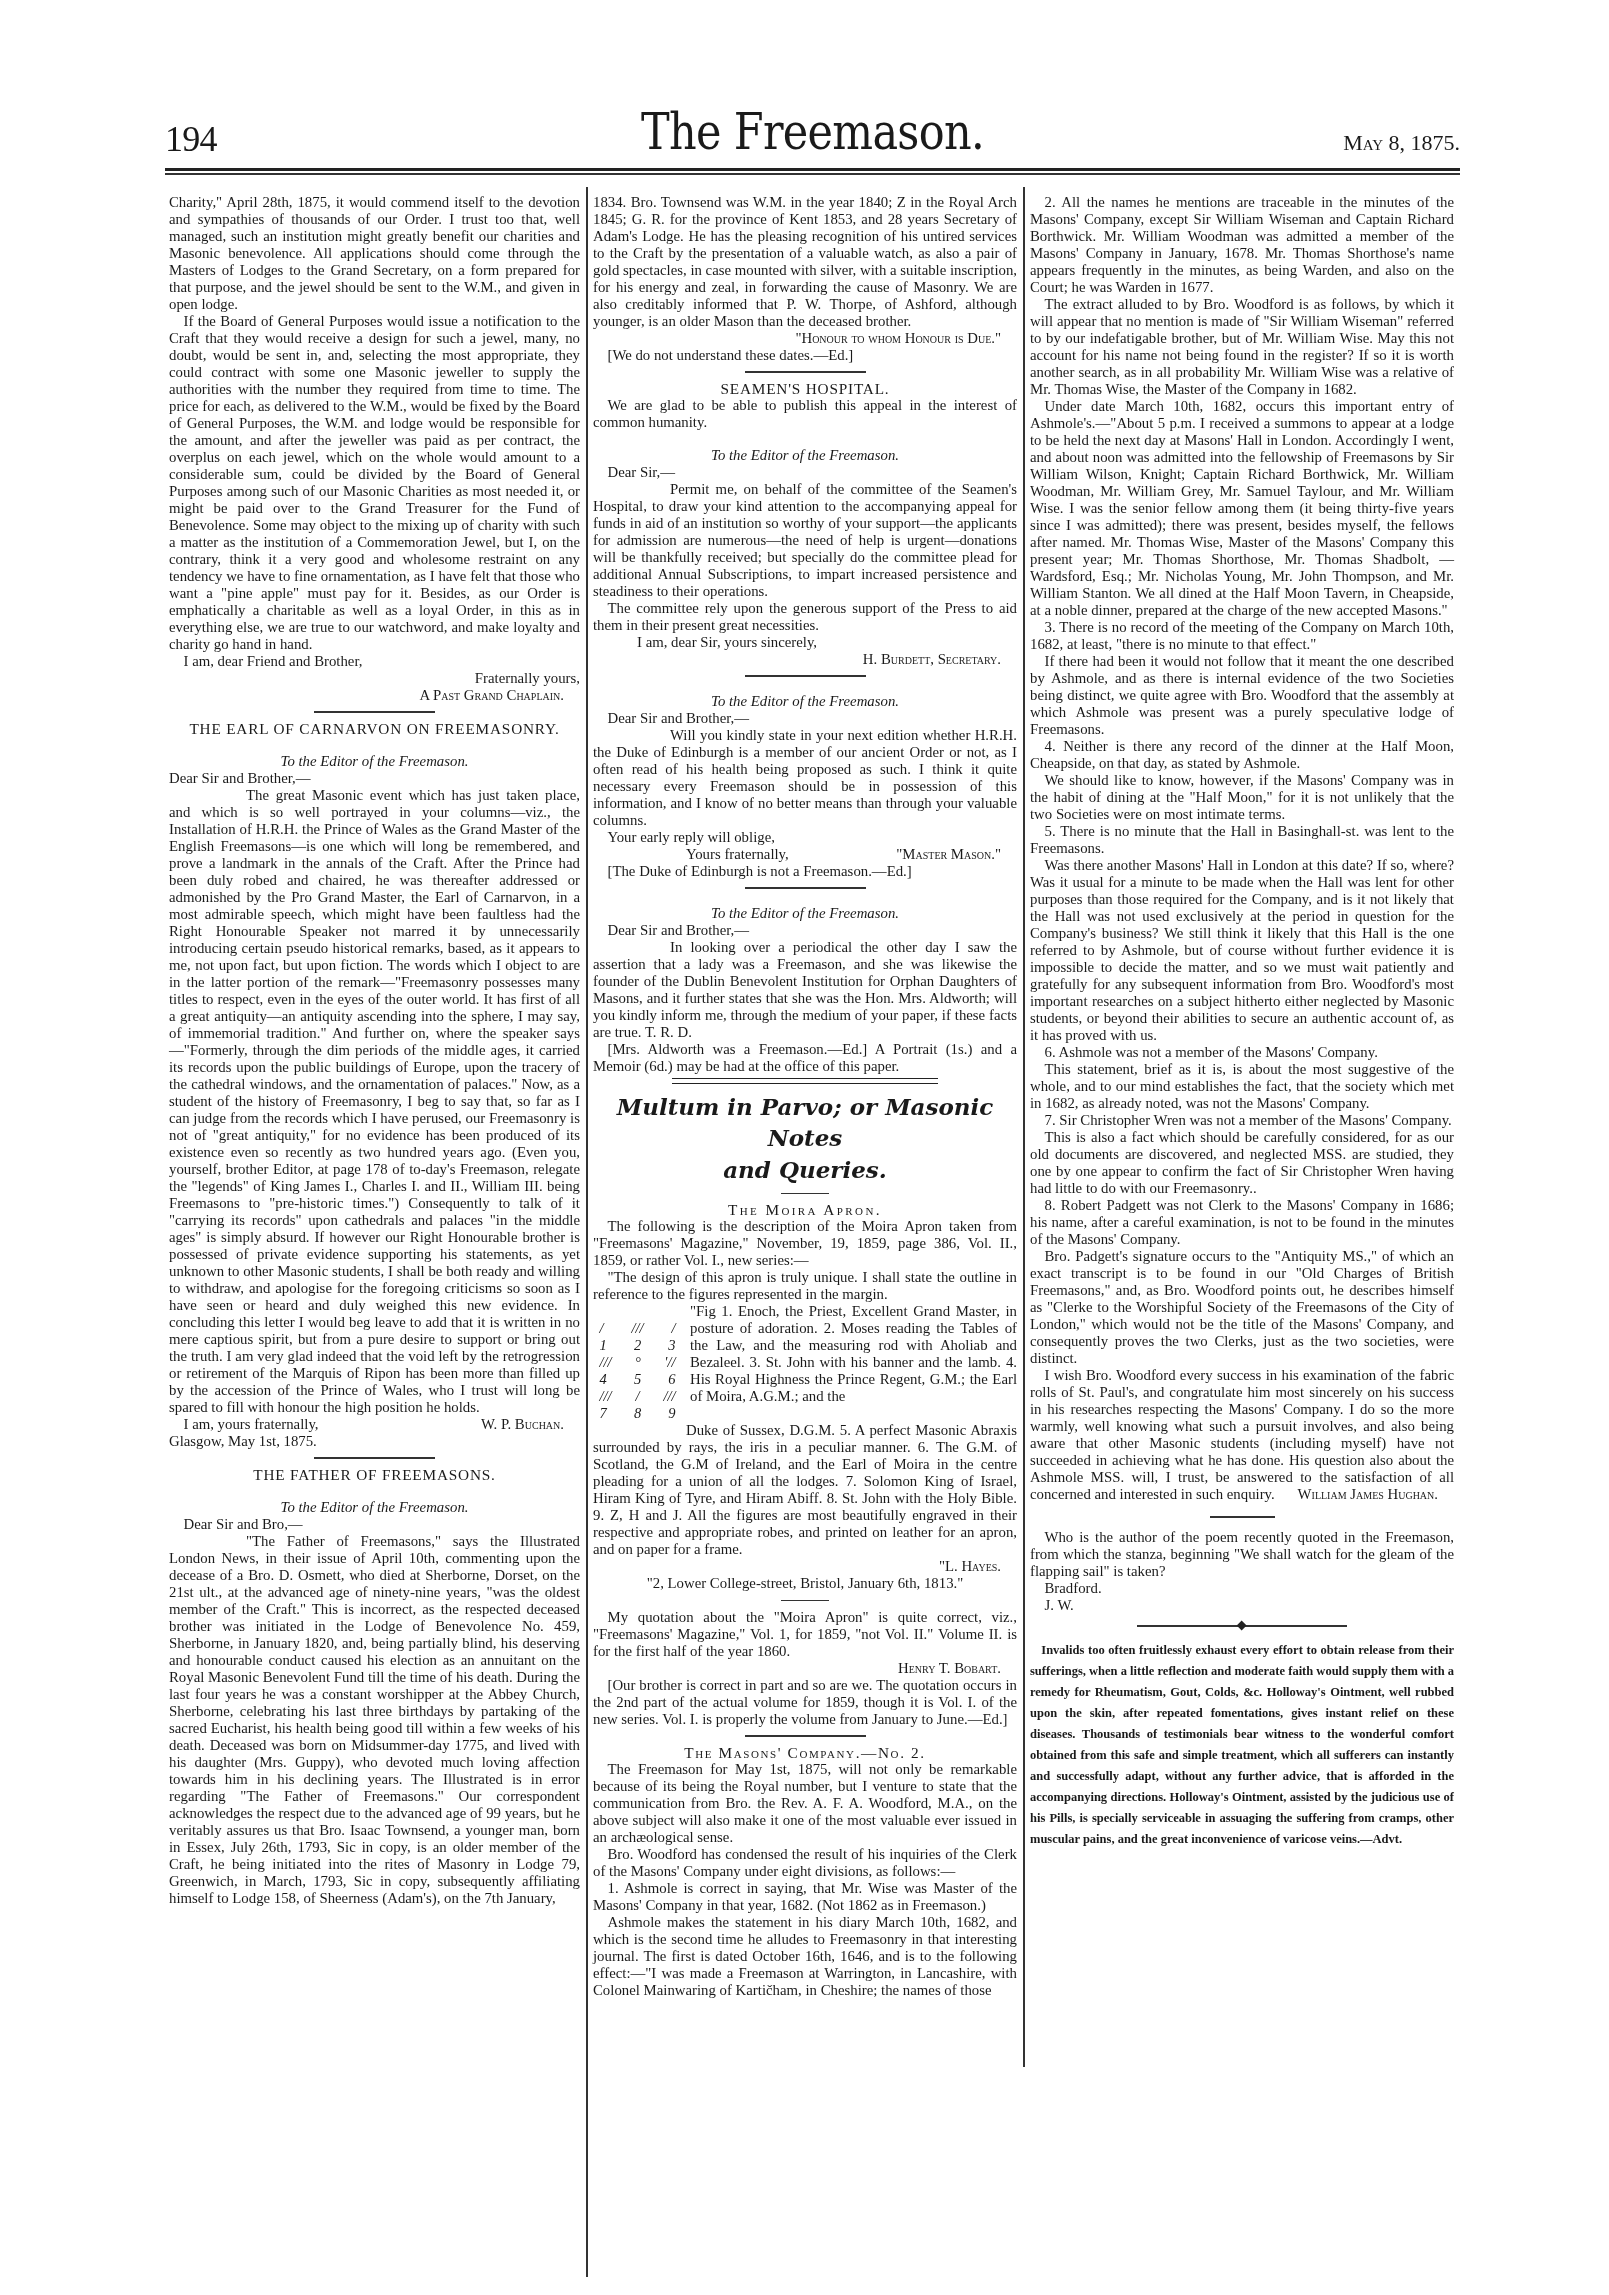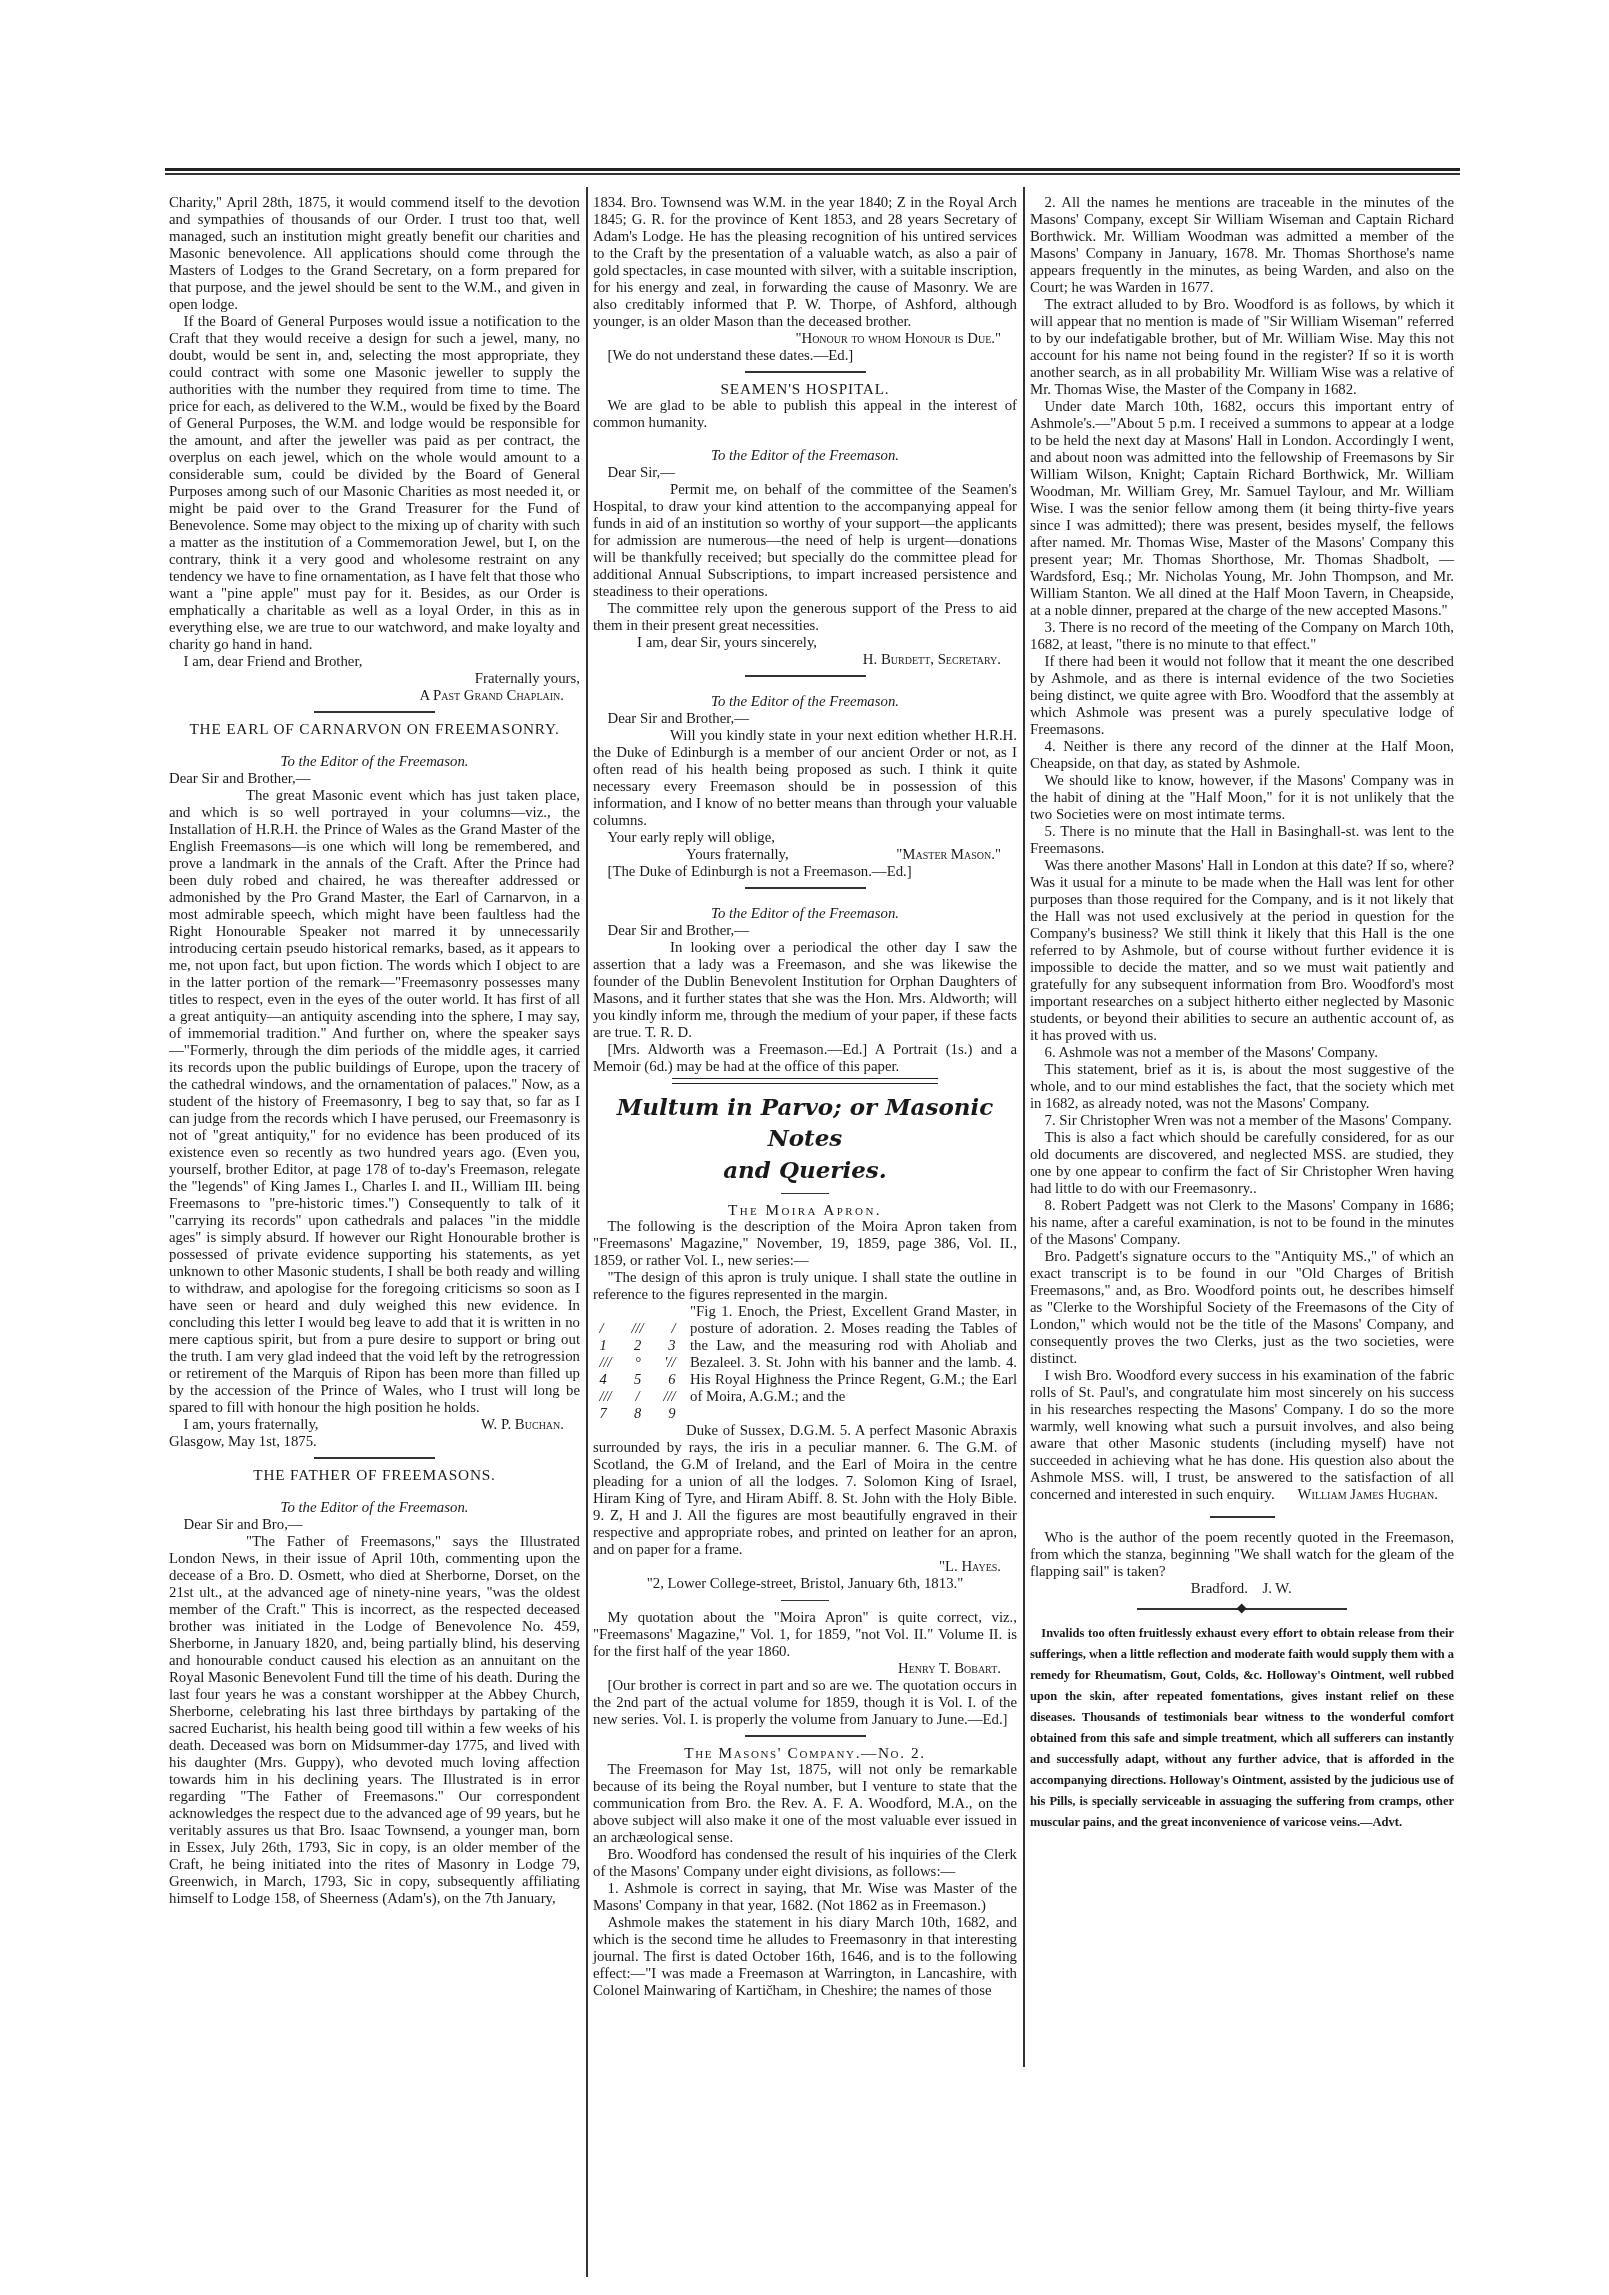--- a/index.html
+++ b/index.html
@@ -39,20 +39,25 @@
   .ornament-rule { position:relative; width:210px; height:1.6px; background:#333; margin:11.3px auto 13px auto; }
   .ornament-rule::after { content:""; position:absolute; left:101px; top:-3.2px; width:7.3px; height:7.3px; background:#222; transform:rotate(45deg); }
   .advert { font-size:12.5px; line-height:21px; font-weight:bold; }
   .advert p { text-indent:11.3px; }
 </style>
 </head>
 <body>
 
 <div class="page">
 
+  <div class="masthead">
+    <div class="pageno">194</div>
+    <div class="title">The Freemason.</div>
+    <div class="date">May 8, 1875.</div>
+  </div>
   <div class="rule-top"></div>
   <div class="rule-top2"></div>
 
   <div class="divider div1"></div>
   <div class="divider div2"></div>
 
   <div class="col col-left">
     <p class="noind">Charity," April 28th, 1875, it would commend itself to the devotion and sympathies of thousands of our Order. I trust too that, well managed, such an institution might greatly benefit our charities and Masonic benevolence. All applications should come through the Masters of Lodges to the Grand Secretary, on a form prepared for that purpose, and the jewel should be sent to the W.M., and given in open lodge.</p>
     <p>If the Board of General Purposes would issue a notification to the Craft that they would receive a design for such a jewel, many, no doubt, would be sent in, and, selecting the most appropriate, they could contract with some one Masonic jeweller to supply the authorities with the number they required from time to time. The price for each, as delivered to the W.M., would be fixed by the Board of General Purposes, the W.M. and lodge would be responsible for the amount, and after the jeweller was paid as per contract, the overplus on each jewel, which on the whole would amount to a considerable sum, could be divided by the Board of General Purposes among such of our Masonic Charities as most needed it, or might be paid over to the Grand Treasurer for the Fund of Benevolence. Some may object to the mixing up of charity with such a matter as the institution of a Commemoration Jewel, but I, on the contrary, think it a very good and wholesome restraint on any tendency we have to fine ornamentation, as I have felt that those who want a "pine apple" must pay for it. Besides, as our Order is emphatically a charitable as well as a loyal Order, in this as in everything else, we are true to our watchword, and make loyalty and charity go hand in hand.</p>
     <p>I am, dear Friend and Brother,</p>
@@ -182,21 +187,21 @@
     <p>6. Ashmole was not a member of the Masons' Company.</p>
     <p>This statement, brief as it is, is about the most suggestive of the whole, and to our mind establishes the fact, that the society which met in 1682, as already noted, was not the Masons' Company.</p>
     <p>7. Sir Christopher Wren was not a member of the Masons' Company.</p>
     <p>This is also a fact which should be carefully considered, for as our old documents are discovered, and neglected MSS. are studied, they one by one appear to confirm the fact of Sir Christopher Wren having had little to do with our Freemasonry..</p>
     <p>8. Robert Padgett was not Clerk to the Masons' Company in 1686; his name, after a careful examination, is not to be found in the minutes of the Masons' Company.</p>
     <p>Bro. Padgett's signature occurs to the "Antiquity MS.," of which an exact transcript is to be found in our "Old Charges of British Freemasons," and, as Bro. Woodford points out, he describes himself as "Clerke to the Worshipful Society of the Freemasons of the City of London," which would not be the title of the Masons' Company, and consequently proves the two Clerks, just as the two societies, were distinct.</p>
     <p>I wish Bro. Woodford every success in his examination of the fabric rolls of St. Paul's, and congratulate him most sincerely on his success in his researches respecting the Masons' Company. I do so the more warmly, well knowing what such a pursuit involves, and also being aware that other Masonic students (including myself) have not succeeded in achieving what he has done. His question also about the Ashmole MSS. will, I trust, be answered to the satisfaction of all concerned and interested in such enquiry.</p>
     <p class="sig" style="margin-top:-17px;">William James Hughan.</p>
     <div class="short-rule sm" style="width:65px;margin-top:13px;margin-bottom:11.3px;"></div>
     <p>Who is the author of the poem recently quoted in the Freemason, from which the stanza, beginning "We shall watch for the gleam of the flapping sail" is taken?</p>
-    <p style="display:flex;justify-content:center;padding-right:16px;">
+    <p style="display:flex;justify-content:flex-start;padding-right:16px;flex-direction:column;">
       <span>Bradford.</span>
       <span>J. W.</span>
     </p>
     <div class="ornament-rule"></div>
     <div class="advert">
       <p>Invalids too often fruitlessly exhaust every effort to obtain release from their sufferings, when a little reflection and moderate faith would supply them with a remedy for Rheumatism, Gout, Colds, &amp;c. Holloway's Ointment, well rubbed upon the skin, after repeated fomentations, gives instant relief on these diseases. Thousands of testimonials bear witness to the wonderful comfort obtained from this safe and simple treatment, which all sufferers can instantly and successfully adapt, without any further advice, that is afforded in the accompanying directions. Holloway's Ointment, assisted by the judicious use of his Pills, is specially serviceable in assuaging the suffering from cramps, other muscular pains, and the great inconvenience of varicose veins.—Advt.</p>
     </div>
   </div>
 </div>
 

